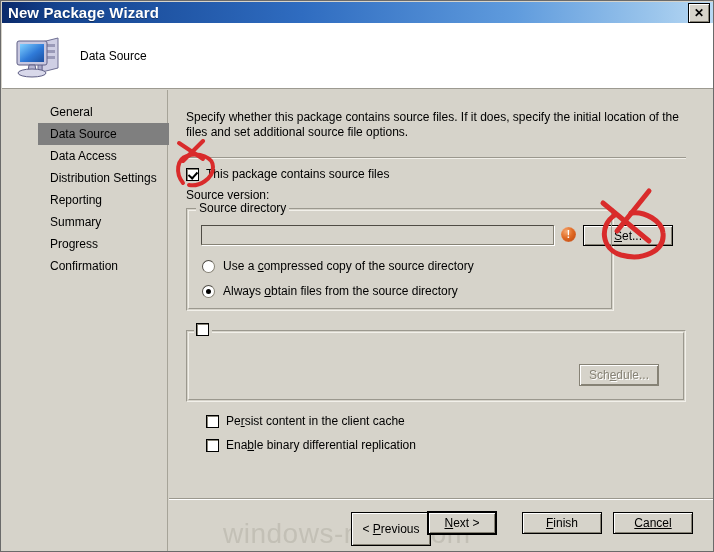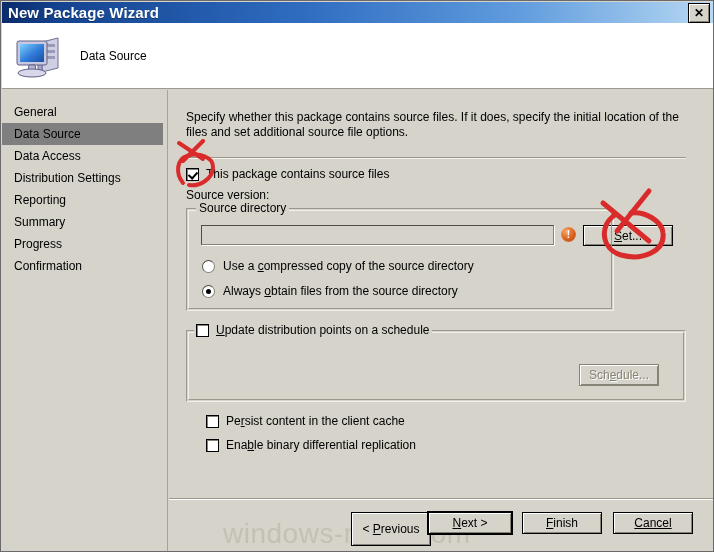--- a/index.html
+++ b/index.html
@@ -93,20 +93,21 @@
     padding-top: 11px;
   }
   .side-item {
     height: 22px;
     line-height: 22px;
     font-size: 12px;
     color: #000000;
     padding-left: 12px;
     cursor: default;
     box-sizing: border-box;
+    margin-left: 36px;
   }
   .side-item.selected {
     background: #7f7f7f;
     color: #000000;
     width: 161px;
   }
 
   
   .main {
     position: absolute;
@@ -395,21 +396,20 @@
 
       <div class="radrow" style="left:15px; top:75px;">
         <div class="radio on"></div>
         <div class="radlabel">Always <u class="acc">o</u>btain files from the source directory</div>
       </div>
     </div>
 
     <div class="group" style="left:17px; top:240px; width:500px; height:72px;">
       <div class="group-cb">
         <div class="cbox"></div>
-        <span style="margin-left:7px;"><u class="acc">U</u>pdate distribution points on a schedule</span>
       </div>
       <div class="btn disabled" style="left:392px; top:33px; width:80px; height:22px;">
         <span>Sch<u class="acc">e</u>dule...</span>
       </div>
     </div>
 
     <div class="cbrow" style="left:37px; top:324px;">
       <div class="cbox"></div>
       <div class="cblabel">Pe<u class="acc">r</u>sist content in the client cache</div>
     </div>
@@ -420,21 +420,21 @@
     </div>
   </div>
 
   <div class="footer-sep"></div>
 
   <div class="watermark">windows-noob.com</div>
 
   <div class="btn" style="left:336px; top:511px; width:80px; height:34px;margin-left:14px;">
     <span>&lt; <u class="acc">P</u>revious</span>
   </div>
-  <div class="btn default" style="left:426px; top:510px; width:86px; height:24px;">
+  <div class="btn default" style="left:426px; top:510px; width:70px; height:24px;">
     <span><u class="acc">N</u>ext &gt;</span>
   </div>
   <div class="btn" style="left:521px; top:511px; width:80px; height:22px;">
     <span><u class="acc">F</u>inish</span>
   </div>
   <div class="btn" style="left:612px; top:511px; width:80px; height:22px;text-decoration:underline;">
     <span>Cancel</span>
   </div>
 
   <svg class="annot" style="left:172px; top:138px;" width="70" height="56">

